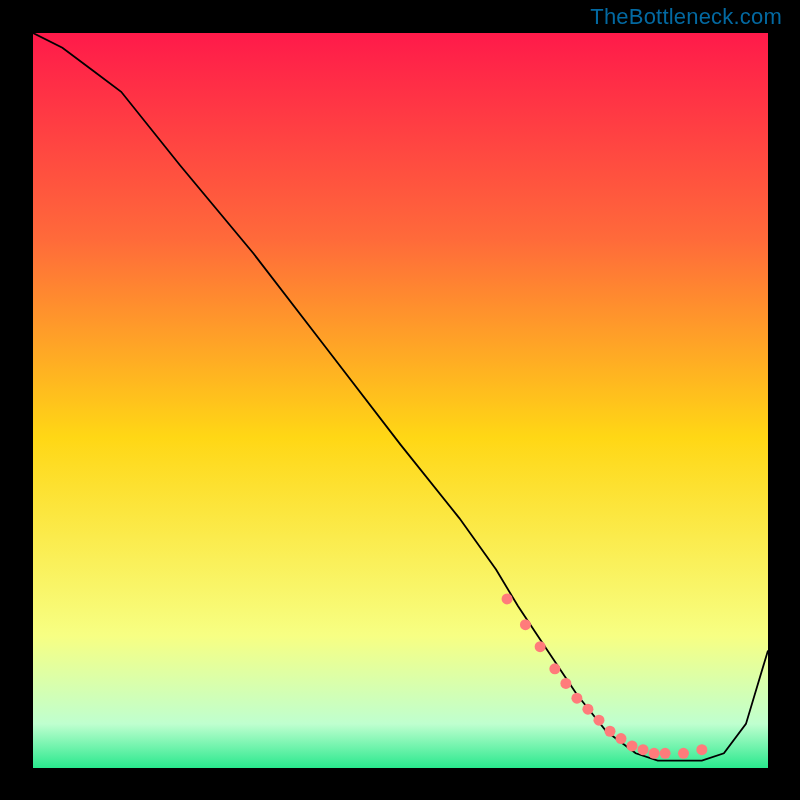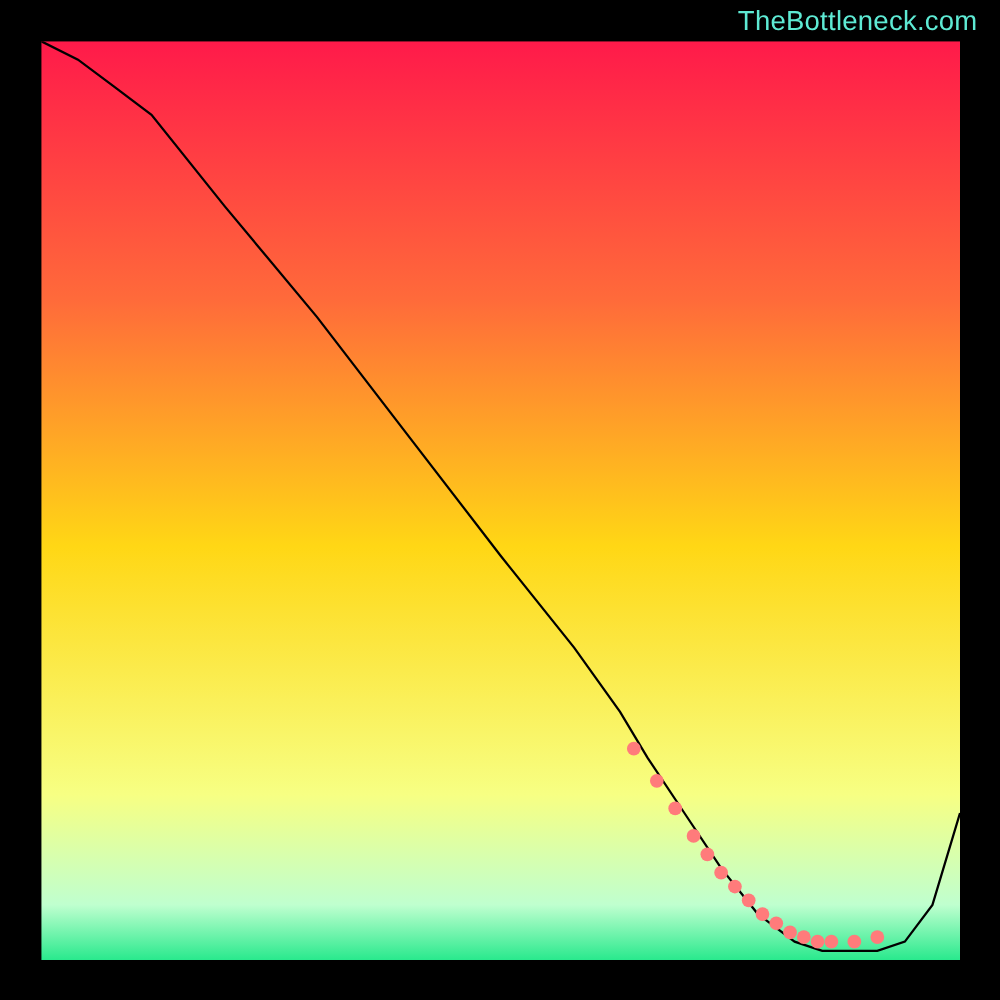--- a/index.html
+++ b/index.html
@@ -14,21 +14,21 @@
   .frame {
     width: 800px;
     height: 800px;
     position: relative;
     background: #000;
   }
   .watermark {
     position: absolute;
     top: 4px;
     right: 18px;
-    color: #5eead4;
+    color: #0369a1;
     font-size: 22px;
     font-weight: 500;
     letter-spacing: 0.2px;
     pointer-events: none;
   }
   .plot {
     position: absolute;
     left: 33px;
     top: 33px;
     width: 735px;

